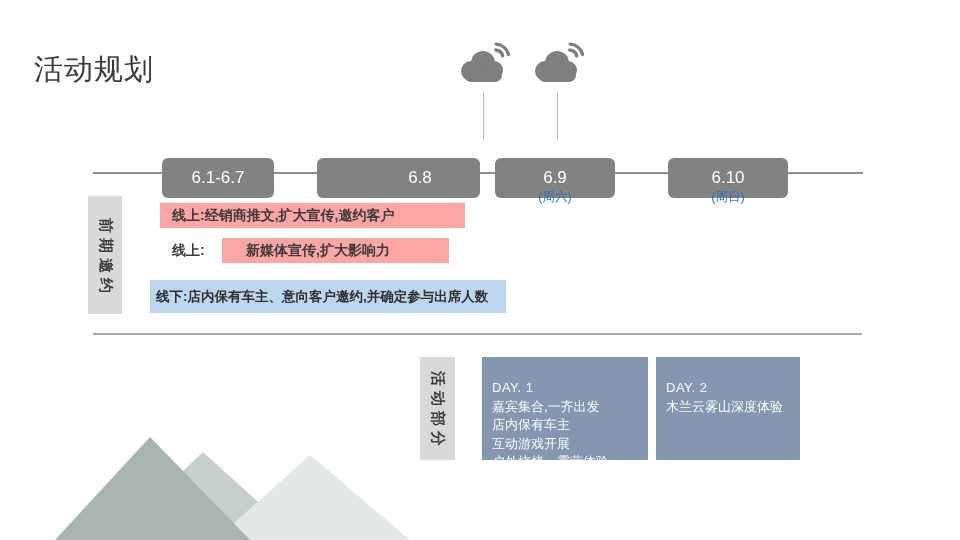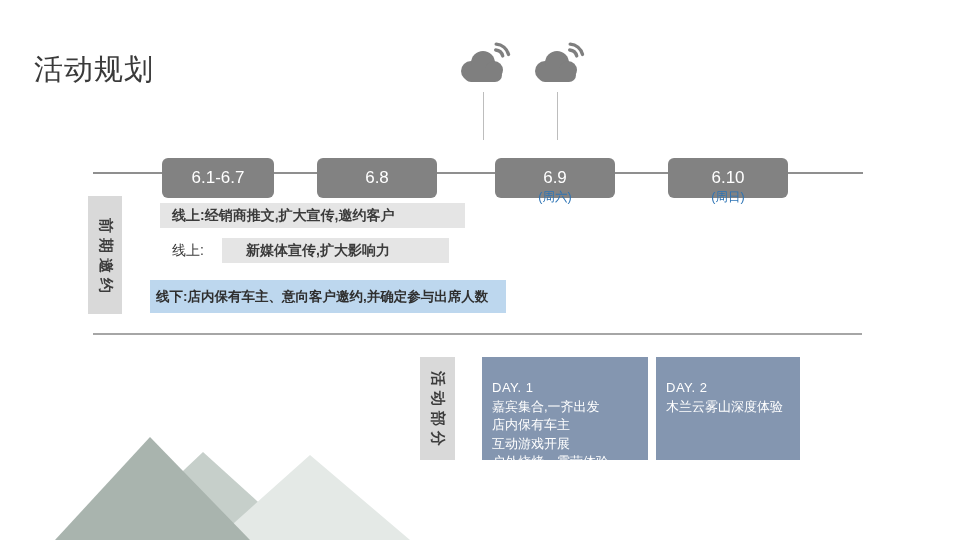--- a/index.html
+++ b/index.html
@@ -20,22 +20,22 @@
   .tl-note{top:189px;text-align:center;font-size:12.5px;color:#2E74B5;}
   .conn-line{top:92px;width:1px;height:48px;background:#bdbdbd;}
   
   .vlabel{background:#d9d9d9;display:flex;align-items:center;justify-content:center;}
   .vlabel span{
     display:inline-block;white-space:nowrap;transform:rotate(90deg);
     font-size:15px;font-weight:600;color:#3c3c3c;letter-spacing:5px;text-indent:5px;
   }
   
   .banner{height:25px;line-height:25px;font-size:14px;font-weight:600;color:#3b3b3b;}
-  .banner.yellow{background:#e5e5e5;padding-left:12px;}
-  .prefix{height:25px;line-height:25px;font-size:14px;font-weight:400;color:#3b3b3b;}
+  .banner.yellow{background:#fca5a5;padding-left:12px;}
+  .prefix{height:25px;line-height:25px;font-size:14px;font-weight:700;color:#3b3b3b;}
   .banner.blue{
     background:#BDD7EE;height:33px;line-height:33px;font-size:13.5px;
     padding-left:6px;font-weight:600;color:#2f2f2f;
   }
   .divider{left:93px;top:333px;width:769px;height:2px;background:#a6a6a6;}
   
   .day-card{
     background:#8496B0;color:#ffffff;width:166px;height:103px;top:357px;
     padding:22px 10px;box-sizing:border-box;font-size:13px;line-height:18.5px;
   }
@@ -72,21 +72,21 @@
       <path d="M38.2 2.1 A14 14 0 0 1 50.5 12.4"></path>
     </g>
   </svg>
   <div class="abs conn-line" style="left:483px;"></div>
   <div class="abs conn-line" style="left:557px;"></div>
 
   <div class="abs tl-line"></div>
   <div class="abs tl-box" style="left:162px;width:112px;">
     <span>6.1-6.7</span>
   </div>
-  <div class="abs tl-box" style="left:317px;width:120px;">
+  <div class="abs tl-box" style="left:317px;width:120px;padding-left:43px;">
     <span>6.8</span>
   </div>
   <div class="abs tl-box" style="left:495px;width:120px;">
     <span>6.9</span>
   </div>
   <div class="abs tl-note" style="left:495px;width:120px;">(周六)</div>
   <div class="abs tl-box" style="left:668px;width:120px;">
     <span>6.10</span>
   </div>
   <div class="abs tl-note" style="left:668px;width:120px;">(周日)</div>

